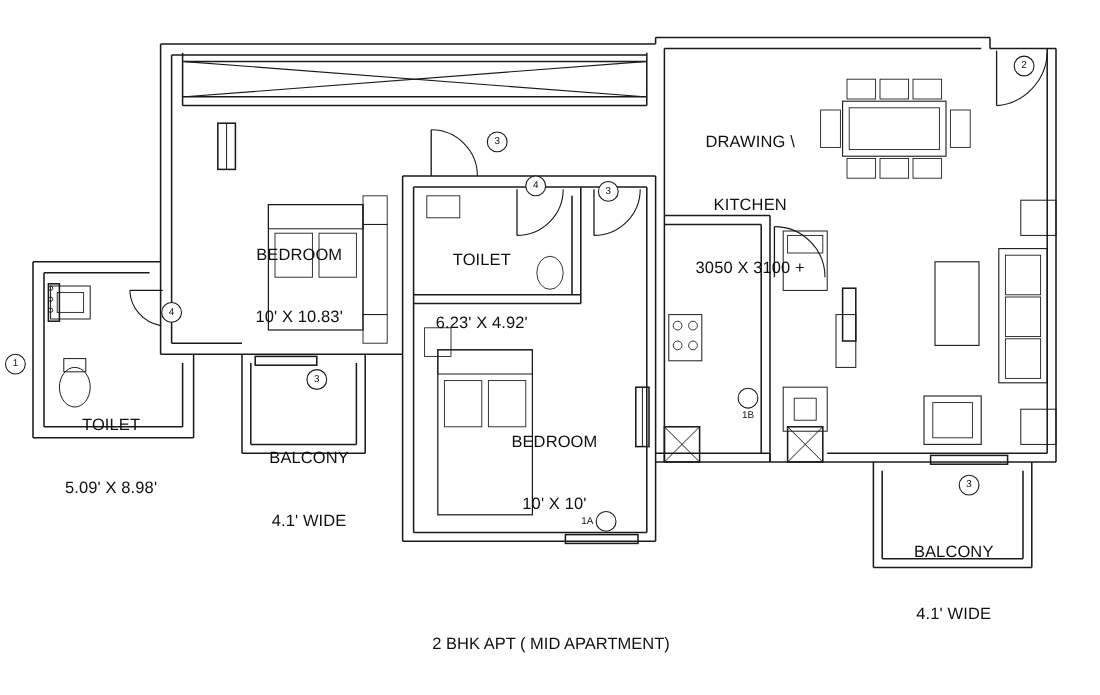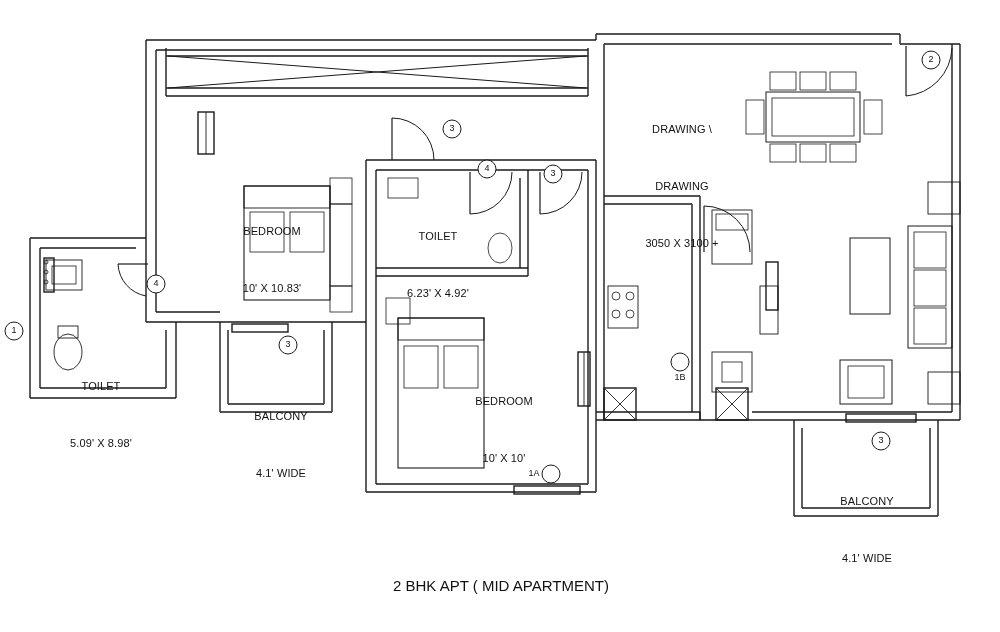--- a/index.html
+++ b/index.html
@@ -20,21 +20,21 @@
     height: 632px;
   }
   #plan svg {
     position: absolute;
     left: 0;
     top: 0;
   }
   .lbl {
     position: absolute;
     font-family: "Liberation Sans", sans-serif;
-    font-size: 11px;
+    font-size: 15px;
     line-height: 19px;
     color: #111111;
     white-space: pre;
     text-align: center;
     letter-spacing: 0.1px;
   }
   .summary {
     position: absolute;
     left: 347px;
     top: 536px;
@@ -232,21 +232,21 @@
       <rect x="840" y="360" width="52" height="44" stroke-width="1"></rect>
       <rect x="848" y="366" width="36" height="32" stroke-width="0.8"></rect>
       <rect x="928" y="182" width="32" height="32" stroke-width="0.9"></rect>
       <rect x="928" y="372" width="32" height="32" stroke-width="0.9"></rect>
 
     </g>
   </svg>
 
   <div class="lbl" style="left:612px; top:82px; width:140px;">
     <div>DRAWING \</div>
-    <div>DRAWING</div>
+    <div>KITCHEN</div>
     <div>3050 X 3100 +</div>
   </div>
 
   <div class="lbl" style="left:202px; top:184px; width:140px;">
     <div>BEDROOM</div>
     <div>10' X 10.83'</div>
   </div>
 
   <div class="lbl" style="left:378px; top:189px; width:120px;">
     <div>TOILET</div>

